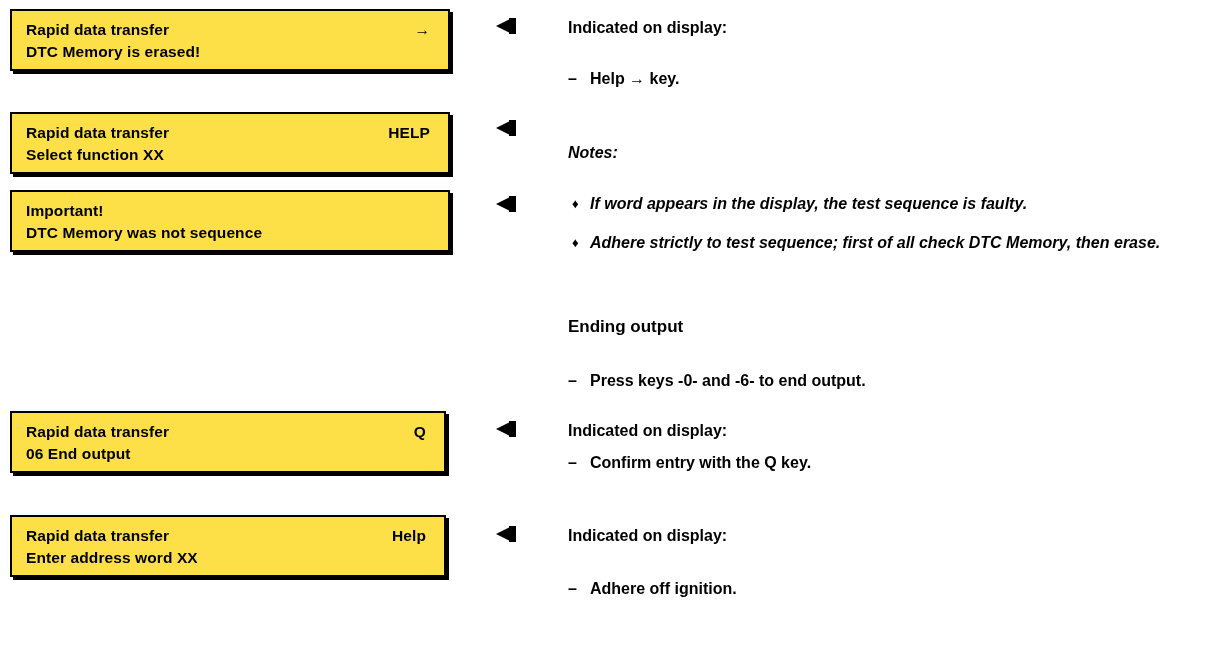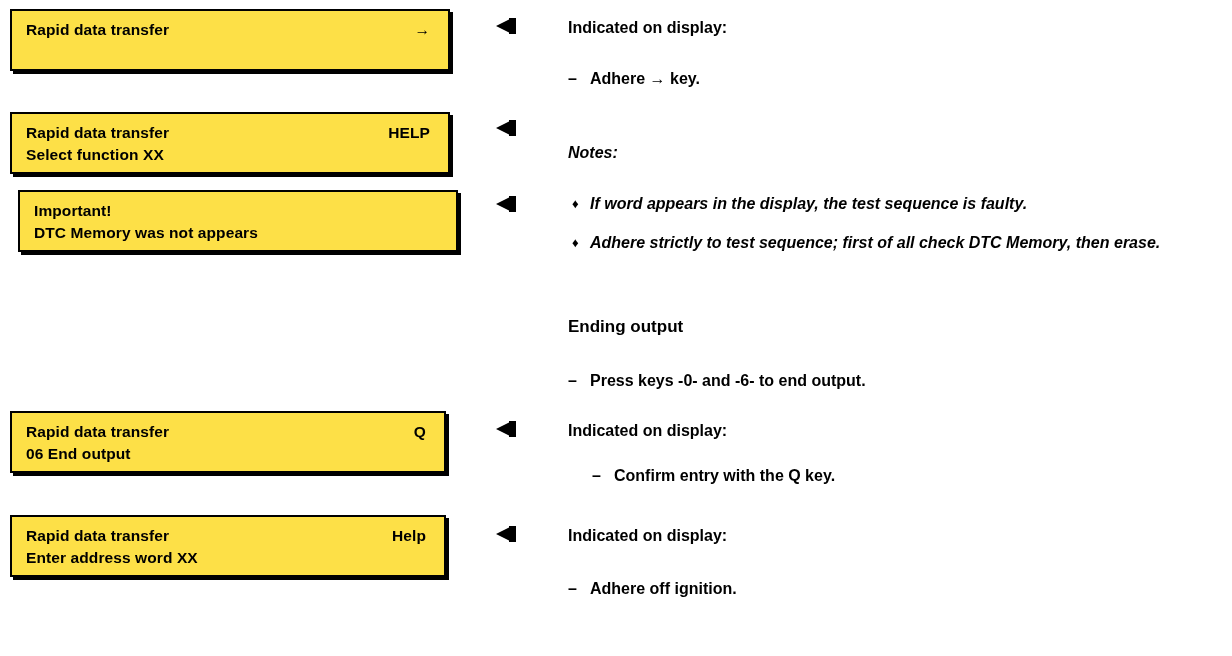--- a/index.html
+++ b/index.html
@@ -45,21 +45,21 @@
   }
   .display-box .line .right {
     position: absolute;
     right: 8px;
     top: 0;
     font-weight: bold;
   }
 
   #box-1 { left: 10px;  top: 9px;   width: 440px; height: 62px; }
   #box-2 { left: 10px;  top: 112px; width: 440px; height: 62px; }
-  #box-3 { left: 10px;  top: 190px; width: 440px; height: 62px; margin-left: 8px; }
+  #box-3 { left: 10px;  top: 190px; width: 440px; height: 62px; }
   #box-4 { left: 10px;  top: 411px; width: 436px; height: 62px; }
   #box-5 { left: 10px;  top: 515px; width: 436px; height: 62px; }
 
   
   .marker {
     position: absolute;
     width: 26px;
     height: 16px;
   }
   .marker .tri {
@@ -125,36 +125,37 @@
 </head>
 <body>
 
 <div class="page">
 
   <div class="display-box" id="box-1">
     <div class="line line1">
       <span class="left">Rapid data transfer</span>
       <span class="right">→</span>
     </div>
+    <div class="line line2">DTC Memory is erased!</div>
   </div>
 
   <div class="display-box" id="box-2">
     <div class="line line1">
       <span class="left">Rapid data transfer</span>
       <span class="right">HELP</span>
     </div>
     <div class="line line2">Select function XX</div>
   </div>
 
   <div class="display-box" id="box-3">
     <div class="line line1">
       <span class="left">Important!</span>
       <span class="right"></span>
     </div>
-    <div class="line line2">DTC Memory was not appears</div>
+    <div class="line line2">DTC Memory was not sequence</div>
   </div>
 
   <div class="display-box" id="box-4">
     <div class="line line1">
       <span class="left">Rapid data transfer</span>
       <span class="right">Q</span>
     </div>
     <div class="line line2">06 End output</div>
   </div>
 
@@ -165,21 +166,21 @@
     </div>
     <div class="line line2">Enter address word XX</div>
   </div>
 
   <div class="marker" style="left:496px; top:18px;">
     <span class="tri"></span>
     <span class="tail"></span>
   </div>
   <div class="rtext bold" style="left:568px; top:17px;">Indicated on display:</div>
   <div class="dash-item" style="left:568px; top:68px;">
-    <span class="mark">–</span><span>Adhere → key.</span>
+    <span class="mark">–</span><span>Help → key.</span>
   </div>
 
   <div class="marker" style="left:496px; top:120px;">
     <span class="tri"></span>
     <span class="tail"></span>
   </div>
   <div class="rtext italic" style="left:568px; top:142px;">Notes:</div>
 
   <div class="marker" style="left:496px; top:196px;">
     <span class="tri"></span>
@@ -197,21 +198,21 @@
   <div class="rtext bold" style="left:568px; top:316px; font-size:17px;">Ending output</div>
   <div class="dash-item" style="left:568px; top:370px;">
     <span class="mark">–</span><span>Press keys -0- and -6- to end output.</span>
   </div>
 
   <div class="marker" style="left:496px; top:421px;">
     <span class="tri"></span>
     <span class="tail"></span>
   </div>
   <div class="rtext bold" style="left:568px; top:420px;">Indicated on display:</div>
-  <div class="dash-item" style="left:568px; top:465px;margin-left:24px;">
+  <div class="dash-item" style="left:568px; top:452px;">
     <span class="mark">–</span><span>Confirm entry with the Q key.</span>
   </div>
 
   <div class="marker" style="left:496px; top:526px;">
     <span class="tri"></span>
     <span class="tail"></span>
   </div>
   <div class="rtext bold" style="left:568px; top:525px;">Indicated on display:</div>
   <div class="dash-item" style="left:568px; top:578px;">
     <span class="mark">–</span><span>Adhere off ignition.</span>

